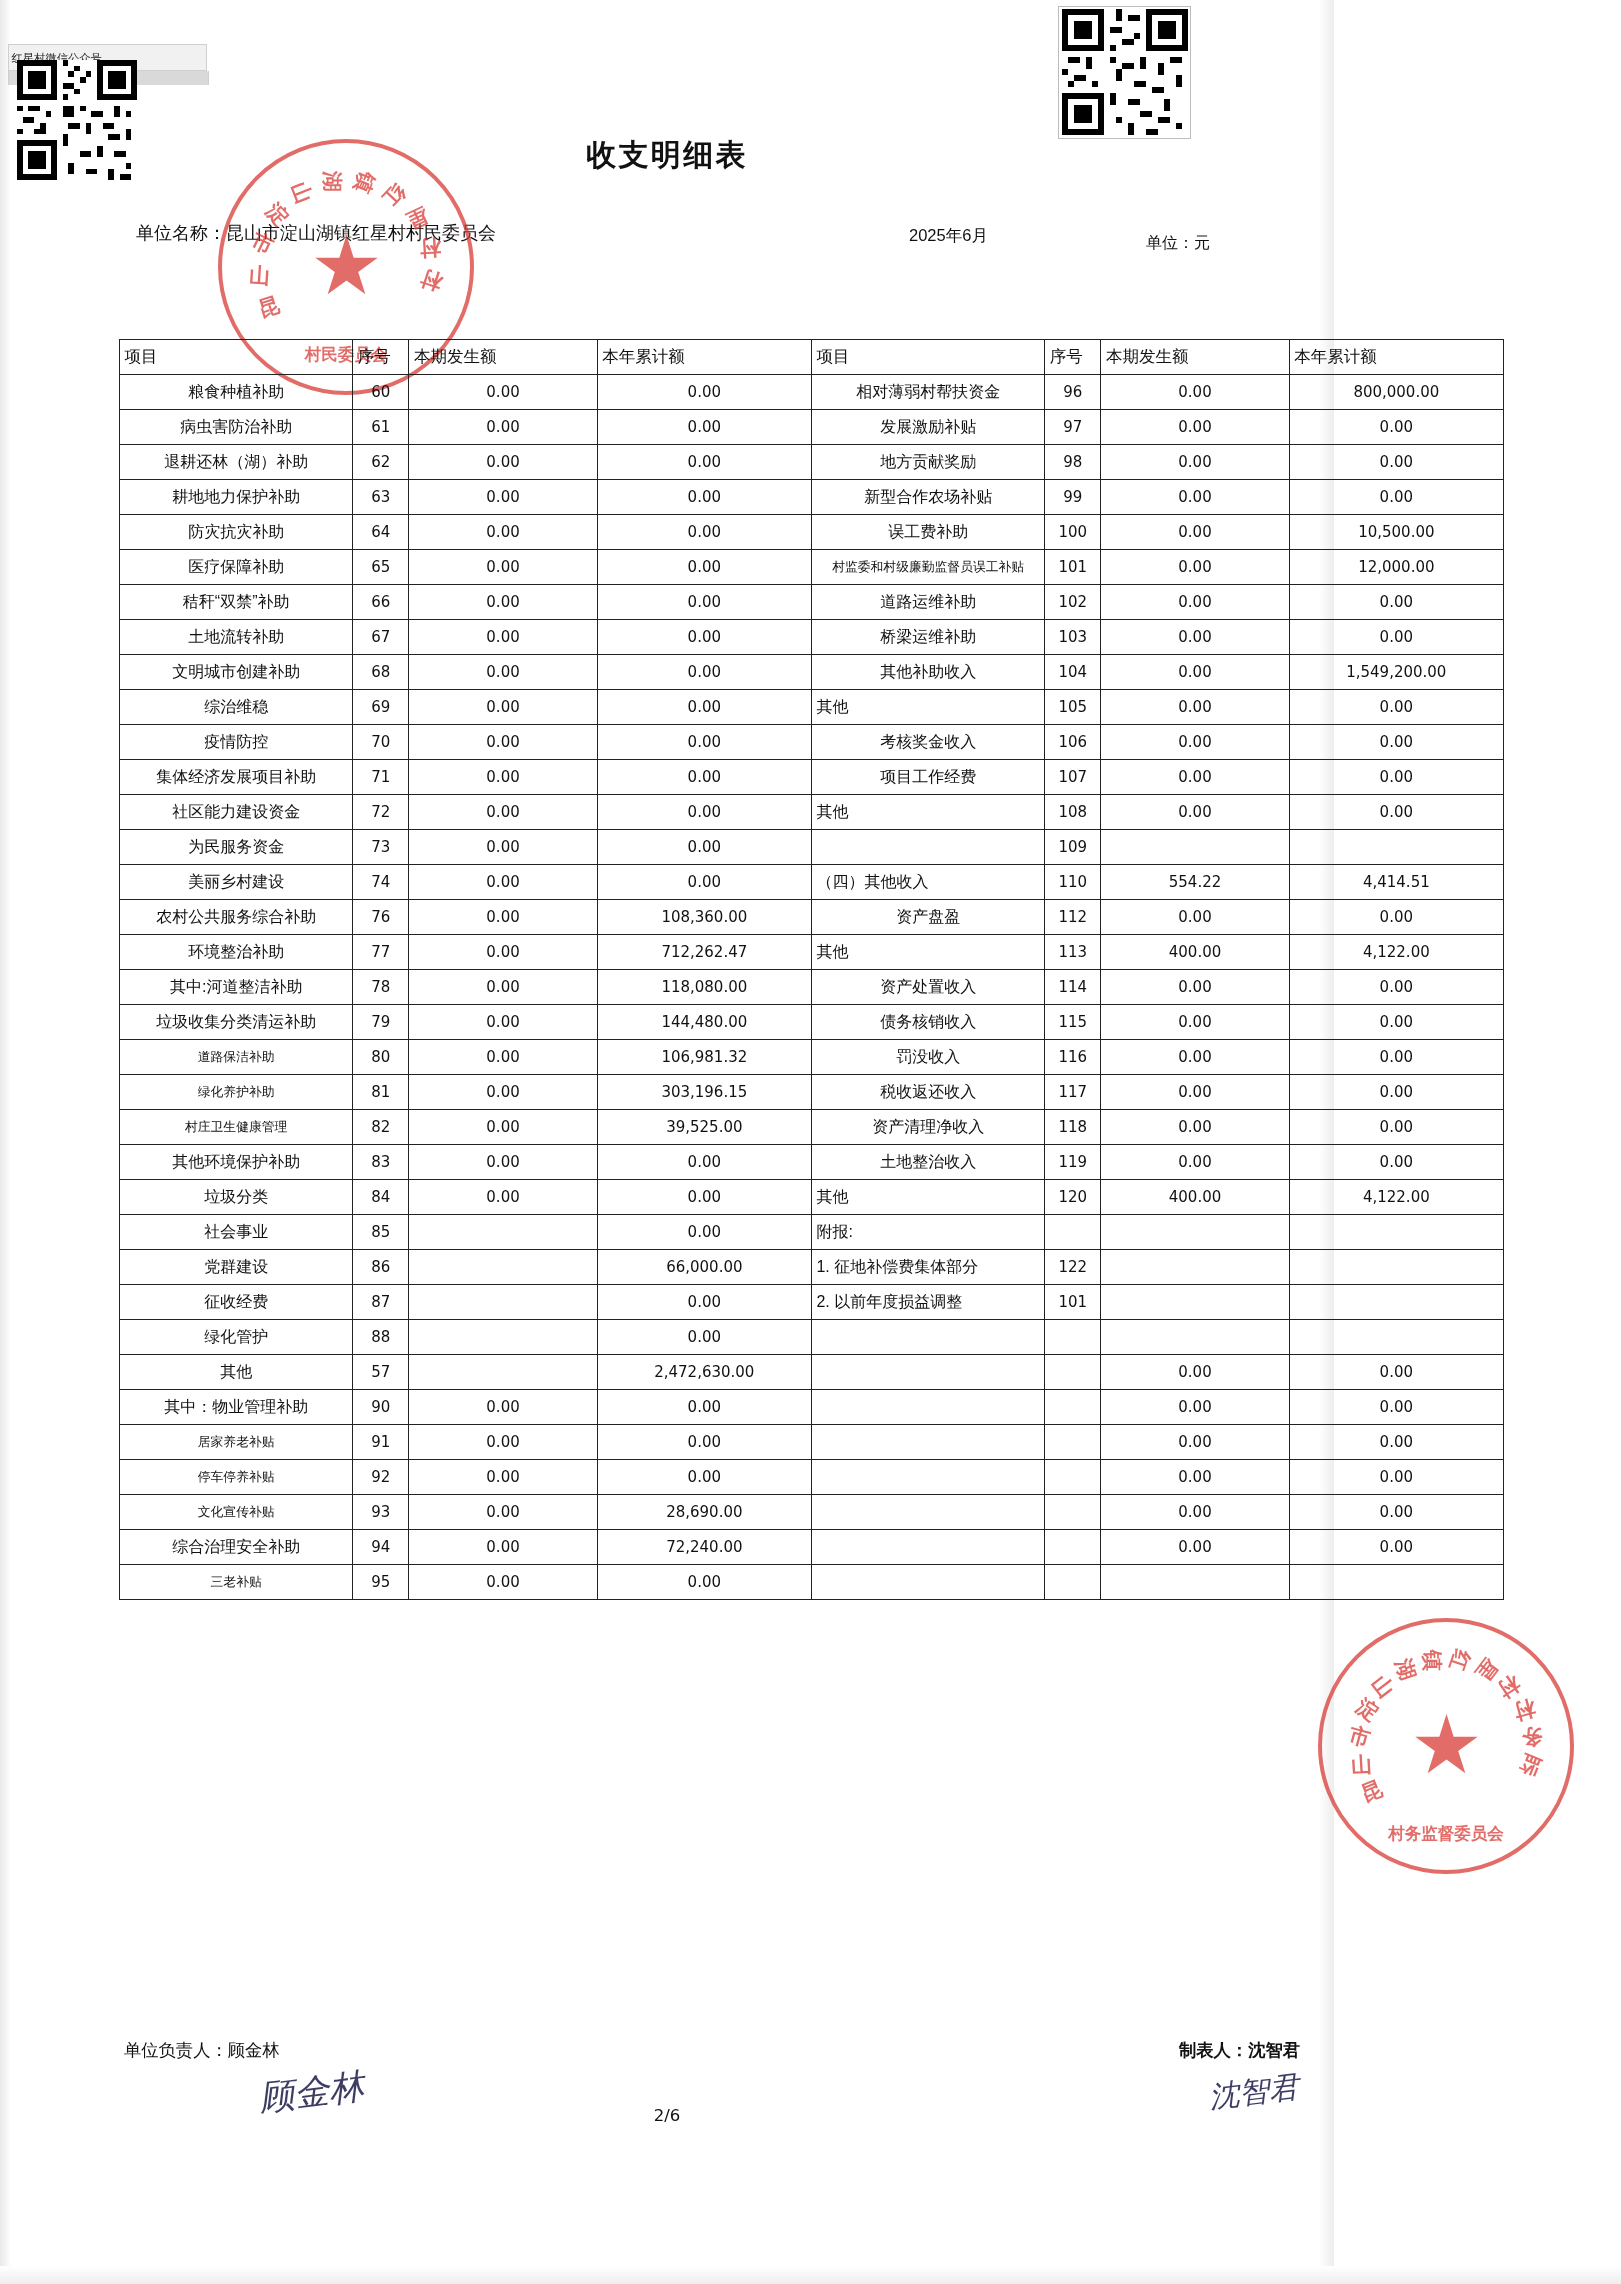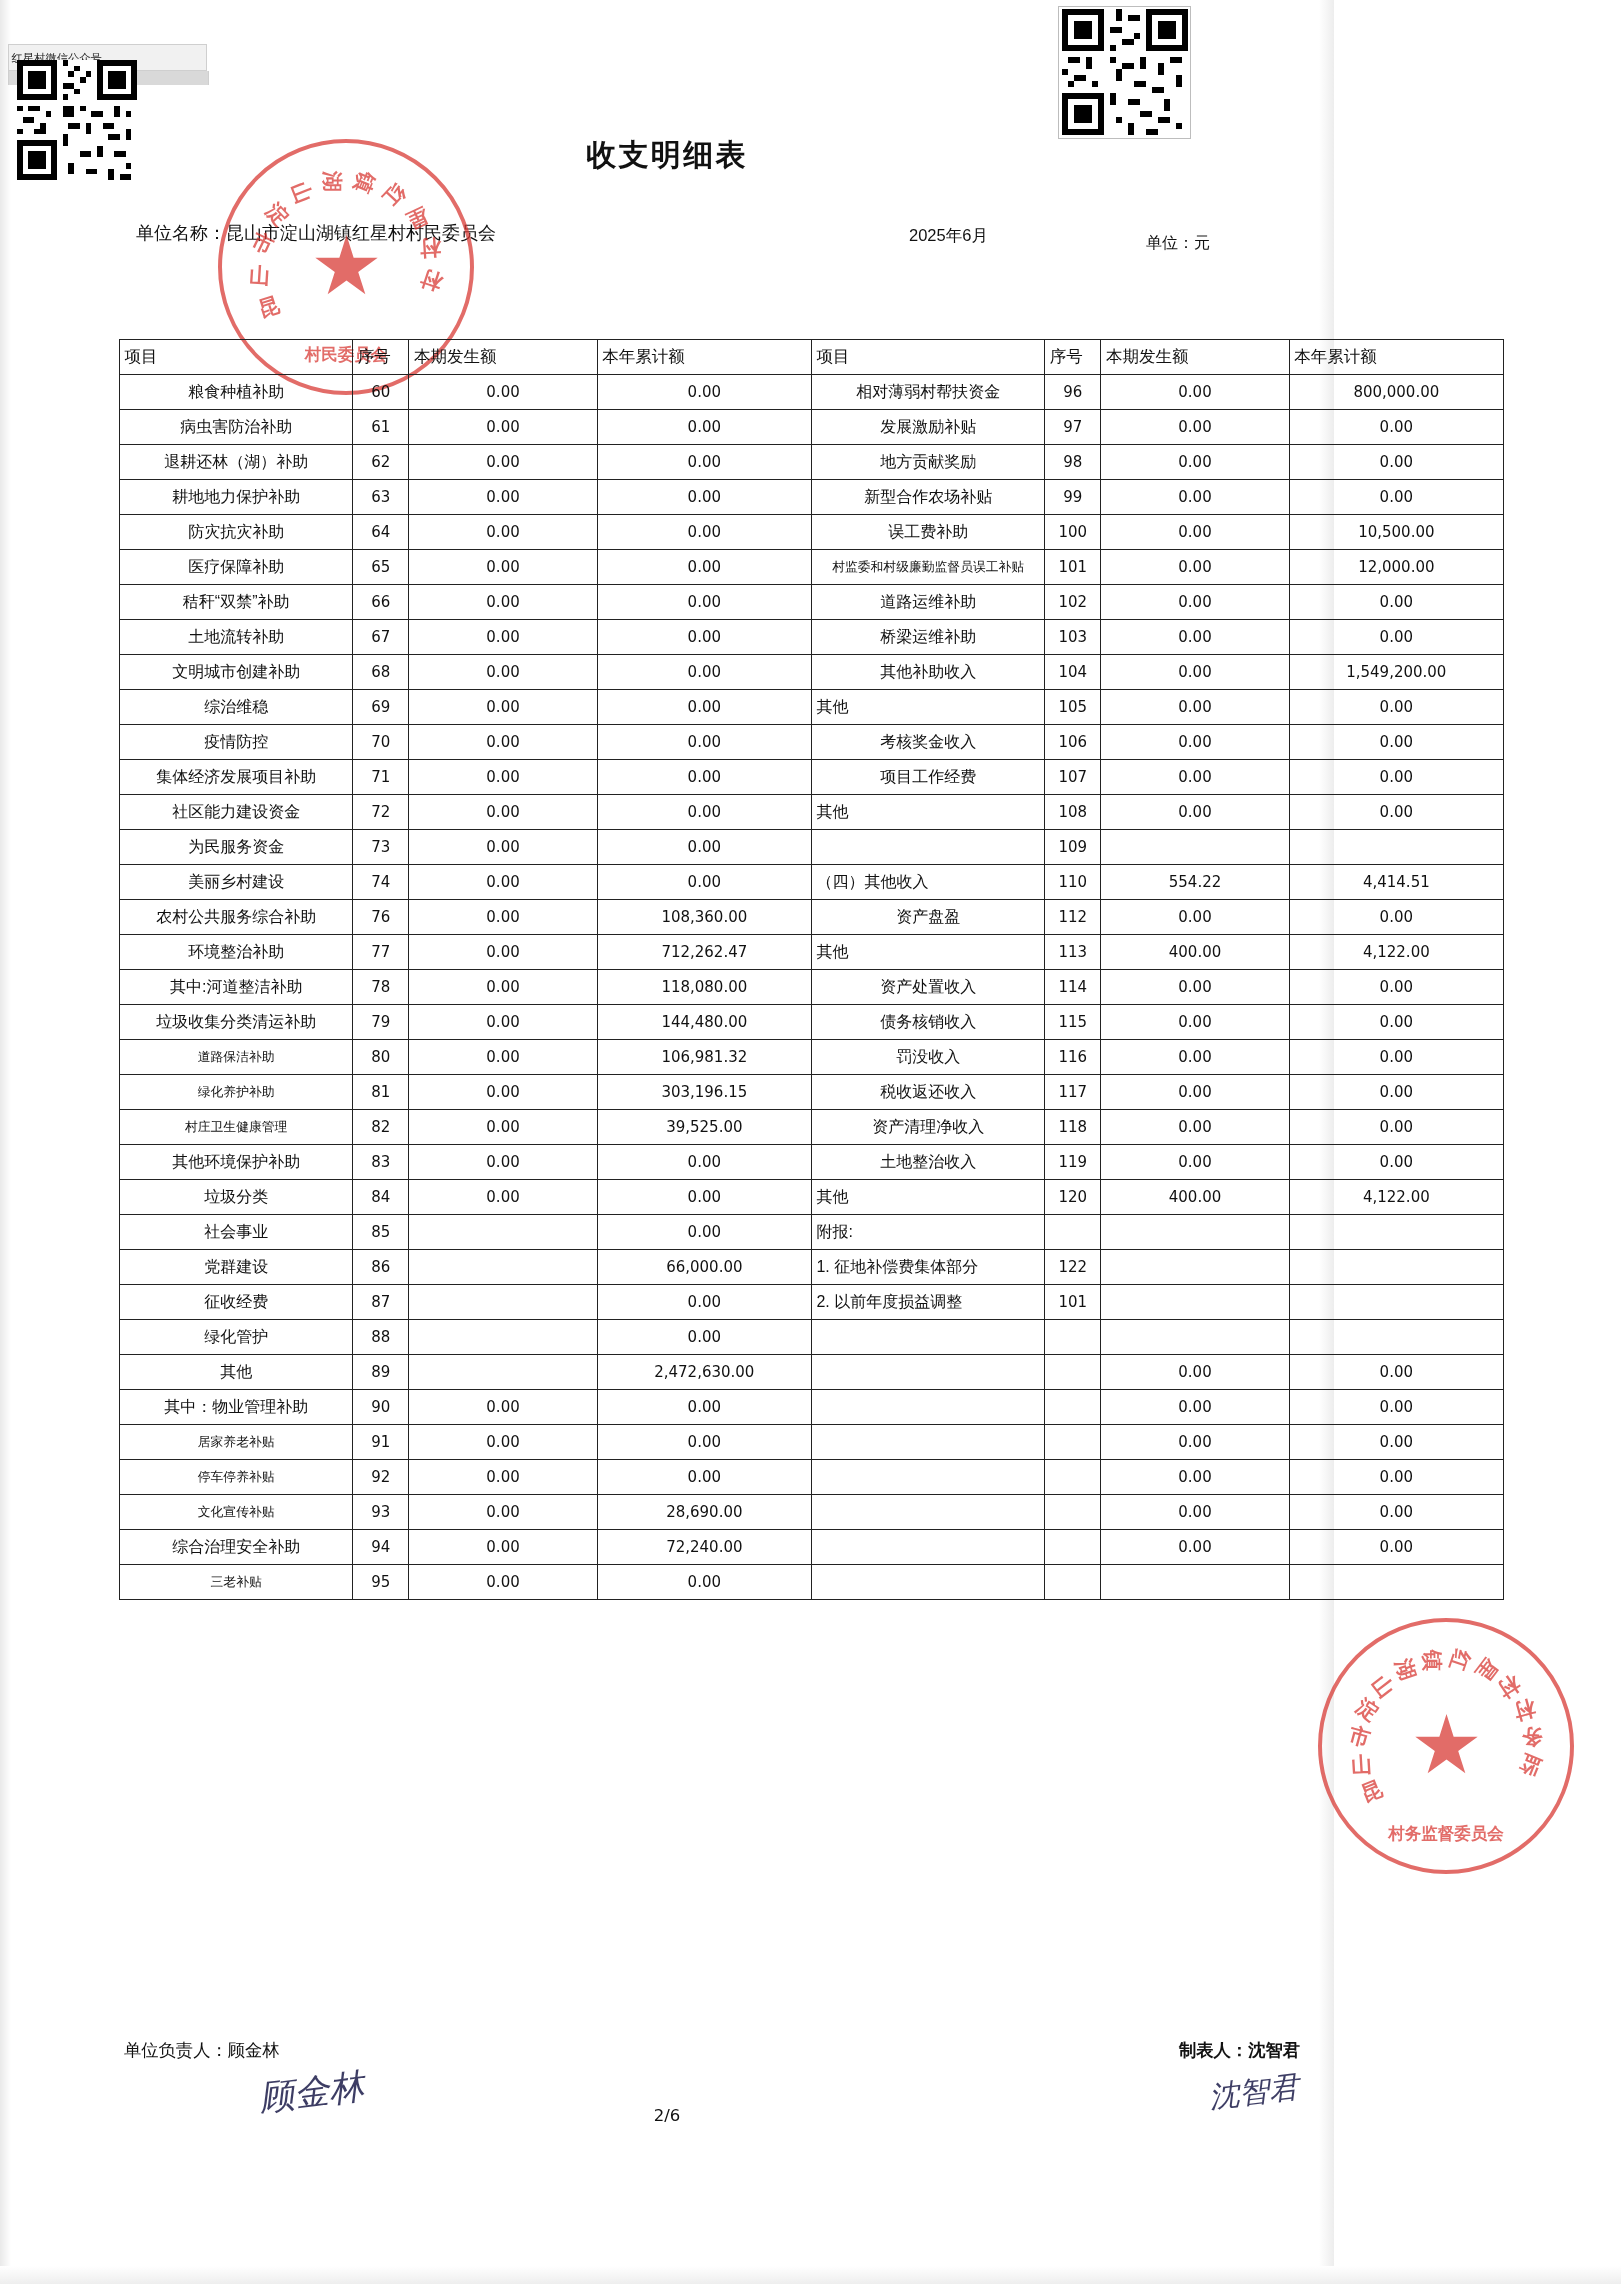--- a/index.html
+++ b/index.html
@@ -695,21 +695,21 @@
           <td class="c-no num">88</td>
           <td class="c-cur num"></td>
           <td class="c-acc num">0.00</td>
           <td class="c-item lbl-c"></td>
           <td class="c-no num"></td>
           <td class="c-cur num"></td>
           <td class="c-acc num"></td>
         </tr>
         <tr>
           <td class="c-item lbl-c">其他</td>
-          <td class="c-no num">89</td>
+          <td class="c-no num">57</td>
           <td class="c-cur num"></td>
           <td class="c-acc num">2,472,630.00</td>
           <td class="c-item lbl-c"></td>
           <td class="c-no num"></td>
           <td class="c-cur num">0.00</td>
           <td class="c-acc num">0.00</td>
         </tr>
         <tr>
           <td class="c-item lbl-c  ind1">其中：物业管理补助</td>
           <td class="c-no num">90</td>

